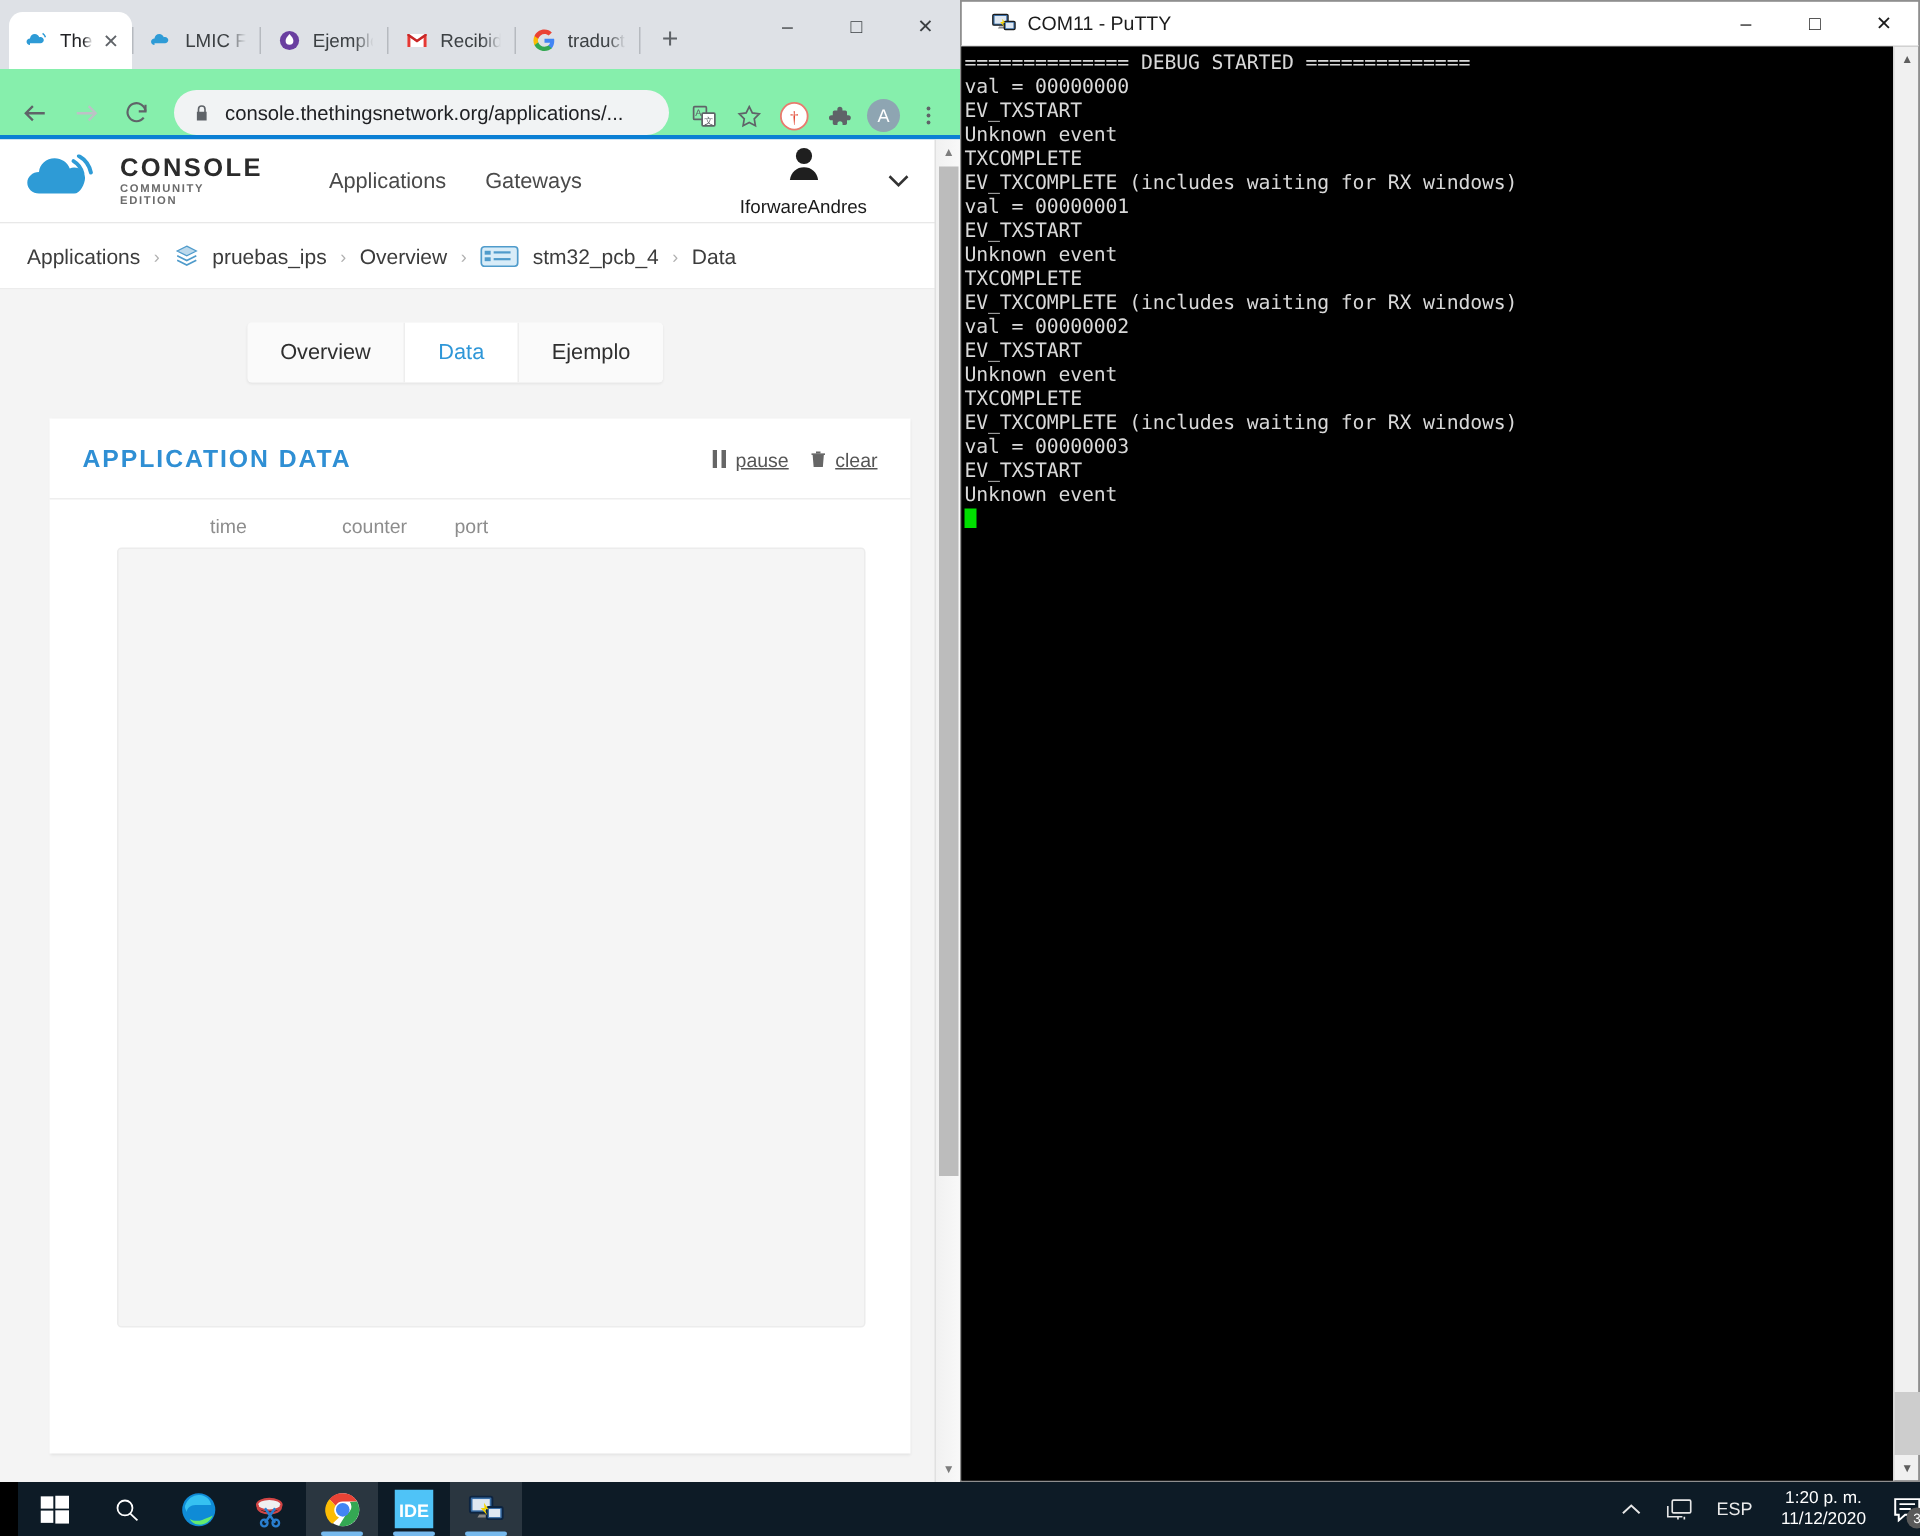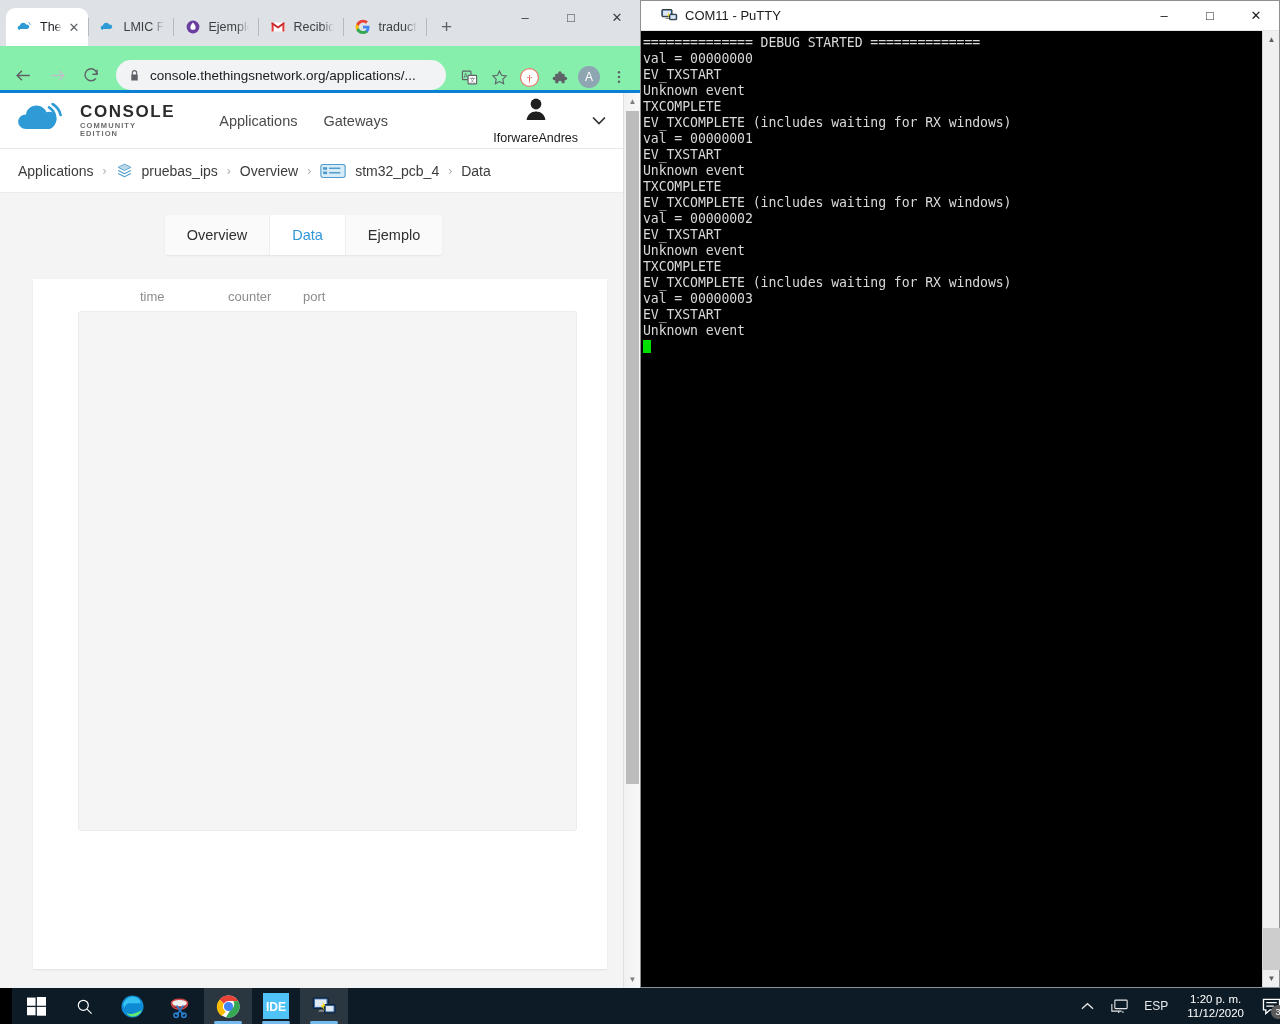--- a/index.html
+++ b/index.html
@@ -535,20 +535,43 @@
 
       <div class="tabs-row">
         <div class="tabs-box">
           <div class="seg-tab">Overview</div>
           <div class="seg-tab active">Data</div>
           <div class="seg-tab">Ejemplo</div>
         </div>
       </div>
 
       <div class="card">
+        <div class="card-head">
+          <div class="card-title">APPLICATION DATA</div>
+          <div class="card-actions">
+            <div class="act">
+              <span class="ic">
+                <svg width="9" height="12" viewBox="0 0 9 12" fill="#666">
+                    <rect x="0" y="0" width="3" height="12"></rect>
+                    <rect x="6" y="0" width="3" height="12"></rect>
+                  </svg>
+              </span>
+              <a href="#">pause</a>
+            </div>
+            <div class="act">
+              <span class="ic">
+                <svg width="11" height="12" viewBox="0 0 14 16" fill="#666">
+                    <path d="M2 4h10l-.9 11H2.9zM5 1.4h4V3H5z"></path>
+                    <rect x="1" y="3" width="12" height="1.4"></rect>
+                  </svg>
+              </span>
+              <a href="#">clear</a>
+            </div>
+          </div>
+        </div>
 
 
         <div class="table-head">
           <span>time</span>
           <span>counter</span>
           <span>port</span>
         </div>
 
         <div class="table-body"></div>
       </div>

